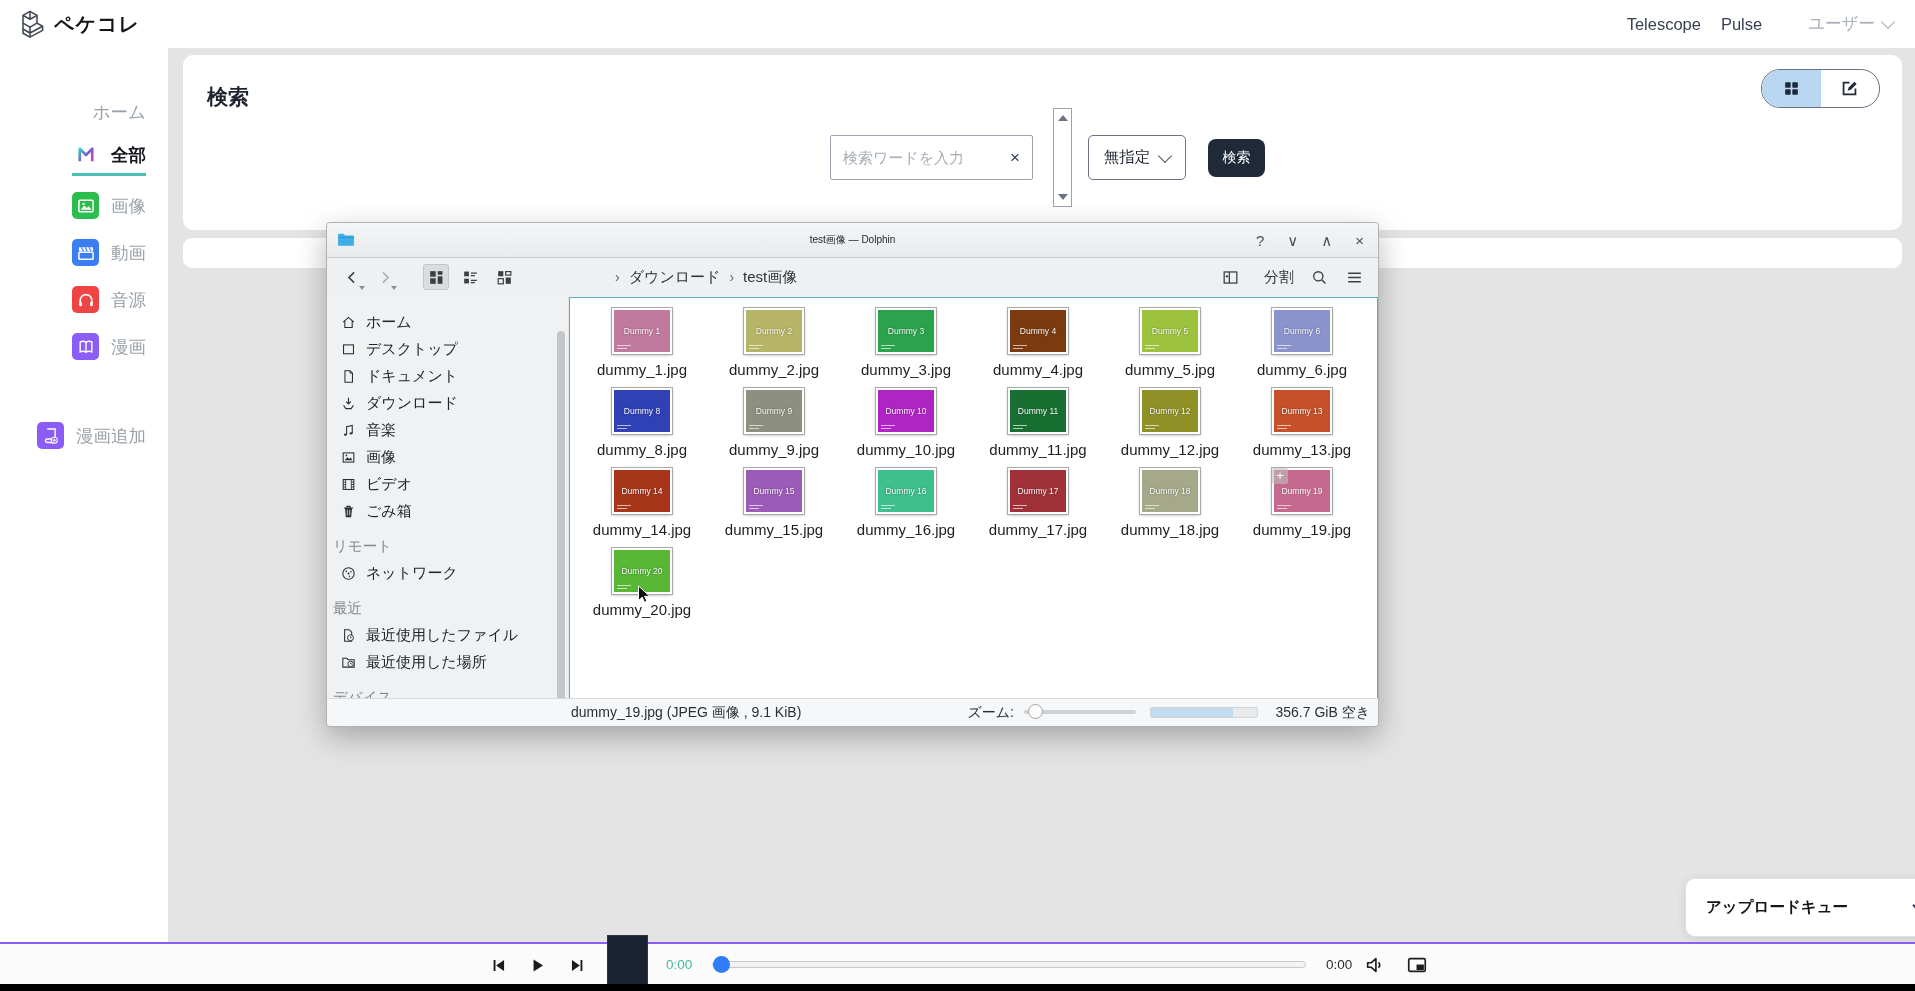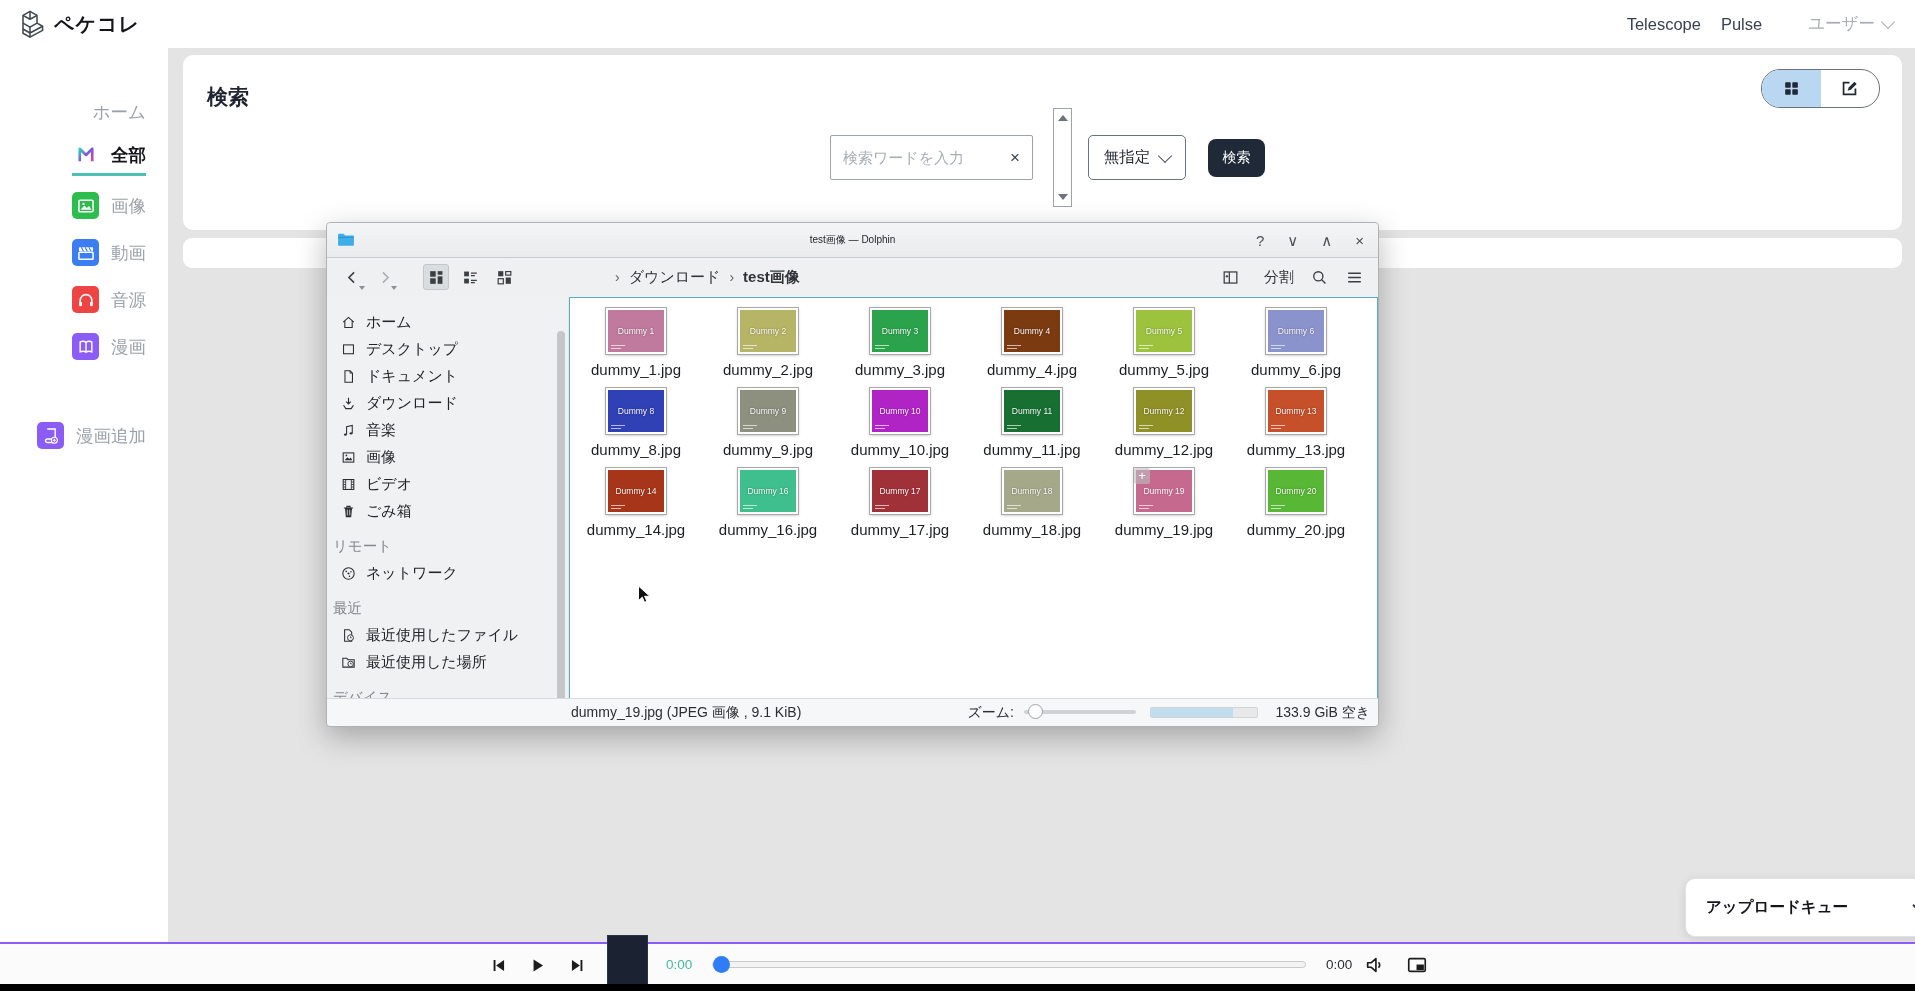--- a/index.html
+++ b/index.html
@@ -74,36 +74,36 @@
   .tb-btn{width:26px;height:26px;display:flex;align-items:center;justify-content:center;border-radius:3px;
     cursor:pointer;position:relative;}
   .tb-btn svg{width:19px;height:19px;}
   .tb-btn.pressed{background:#dadde0;border:1px solid #c3c7ca;box-sizing:border-box;}
   .tb-btn.disabled{color:#a9aeb2;}
   .drop-tick{position:absolute;right:0px;bottom:0px;width:0;height:0;border-left:3.5px solid transparent;
     border-right:3.5px solid transparent;border-top:4px solid #8a9094;}
   #d-breadcrumb{display:flex;align-items:center;gap:9px;font-size:15px;color:#2f3438;margin-left:98px;}
   .crumb-sep{color:#5c6367;font-size:14px;}
   .crumb{cursor:pointer;}
-  .crumb.current{font-weight:bold;text-align:center;}
+  .crumb.current{font-weight:normal;text-align:center;}
   #d-toolbar-right{margin-left:auto;display:flex;align-items:center;gap:16px;padding-right:14px;}
   .split-wrap{display:flex;align-items:center;gap:24px;cursor:pointer;font-size:15px;color:#2f3438;}
   .split-wrap svg,.tbr svg{width:19px;height:19px;}
   .tbr{cursor:pointer;display:flex;}
 
   
   #d-body{position:absolute;left:0;top:74px;right:0;bottom:27px;display:flex;}
   #d-places{width:242px;background:#f0f1f2;position:relative;overflow:hidden;
     border-right:1px solid #e3e5e6;box-sizing:border-box;padding-top:12px;}
   .place-item{display:flex;align-items:center;gap:9px;height:27px;padding-left:13px;font-size:15px;color:#232629;cursor:pointer;}
   .place-item svg{width:17px;height:17px;flex:0 0 auto;}
   .place-header{height:27px;display:flex;align-items:center;padding-left:6px;font-size:14.5px;color:#84898d;margin-top:8px;}
   #places-scrollbar{position:absolute;right:3px;top:34px;width:8px;height:388px;border-radius:4px;background:#c3c7ca;cursor:pointer;}
   #d-view{flex:1;background:#fff;border:1px solid #55aec6;box-sizing:border-box;position:relative;overflow:hidden;}
-  #file-grid{position:absolute;left:0;top:10px;display:grid;grid-template-columns:repeat(6,132px);grid-auto-rows:80px;}
+  #file-grid{position:absolute;left:6px;top:10px;display:grid;grid-template-columns:repeat(6,132px);grid-auto-rows:80px;}
   .file-cell{display:flex;flex-direction:column;align-items:center;cursor:pointer;}
   .thumb{width:60px;height:46px;border:2px solid #fff;box-shadow:0 0 0 1px #a9a9a9,0 1px 3px rgba(0,0,0,.35);
     position:relative;display:flex;align-items:center;justify-content:center;box-sizing:border-box;}
   .thumb-label{font-size:8.5px;color:rgba(255,255,255,.95);text-shadow:0 0 2px rgba(0,0,0,.4);}
   .thumb-meta{position:absolute;left:3px;bottom:3px;}
   .thumb-meta i{display:block;height:1.5px;background:rgba(255,255,255,.65);margin-top:1.5px;}
   .thumb-meta i:nth-child(1){width:14px;} .thumb-meta i:nth-child(2){width:10px;}
   .file-name{margin-top:7px;font-size:15px;color:#1b1e20;}
   .file-cell.hovered .thumb::after{content:"";position:absolute;inset:-2px;background:rgba(255,255,255,.28);}
   .sel-badge{position:absolute;left:-2px;top:-2px;width:16px;height:16px;background:rgba(190,190,190,.6);
@@ -599,20 +599,30 @@
               <div class="thumb" style="background:#a7351a">
                 <span class="thumb-label">Dummy 14</span>
                 <span class="thumb-meta">
                   <i></i>
                   <i></i>
                 </span>
               </div>
               <div class="file-name">dummy_14.jpg</div>
             </div>
             <div class="file-cell">
+              <div class="thumb" style="background:#9c5bb6">
+                <span class="thumb-label">Dummy 15</span>
+                <span class="thumb-meta">
+                  <i></i>
+                  <i></i>
+                </span>
+              </div>
+              <div class="file-name">dummy_15.jpg</div>
+            </div>
+            <div class="file-cell">
               <div class="thumb" style="background:#3fbe8e">
                 <span class="thumb-label">Dummy 16</span>
                 <span class="thumb-meta">
                   <i></i>
                   <i></i>
                 </span>
               </div>
               <div class="file-name">dummy_16.jpg</div>
             </div>
             <div class="file-cell">
@@ -662,21 +672,21 @@
 
     <div id="d-statusbar">
       <span id="status-info">dummy_19.jpg (JPEG 画像 , 9.1 KiB)</span>
       <span id="zoom-label">ズーム:</span>
       <div id="zoom-slider">
         <div id="zoom-knob"></div>
       </div>
       <div id="capacity-bar">
         <div id="capacity-fill"></div>
       </div>
-      <span id="free-space">133.9 GiB 空き</span>
+      <span id="free-space">356.7 GiB 空き</span>
     </div>
   </div>
 
   <div id="upload-queue" class="abs">
     <span id="uq-title">アップロードキュー</span>
     <div id="uq-btns">
       <span class="uq-chev"></span>
       <span id="uq-close">×</span>
     </div>
   </div>

